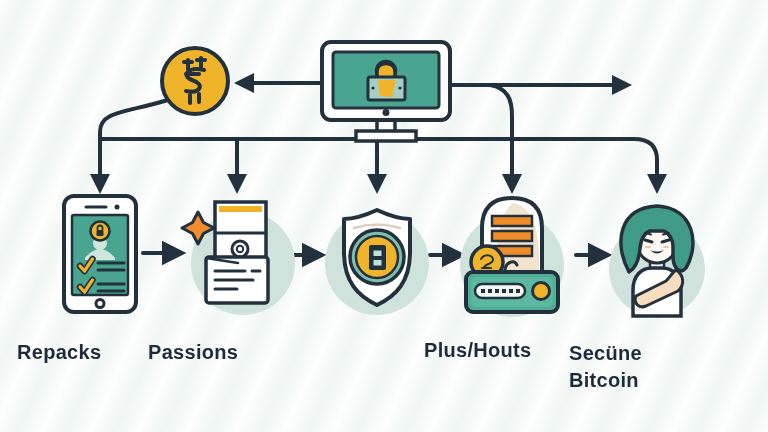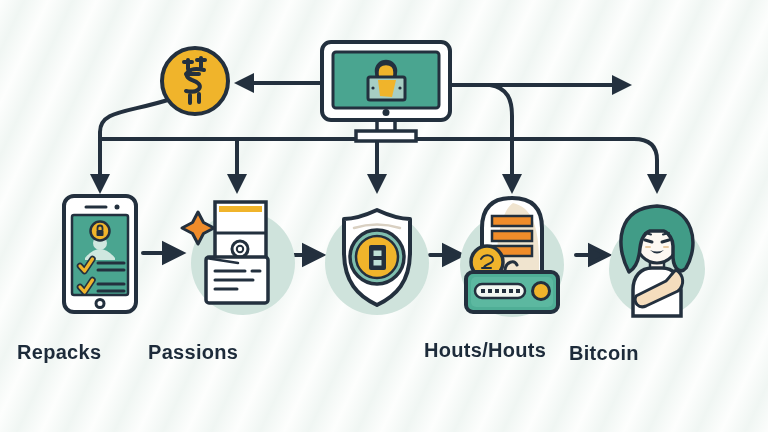--- a/index.html
+++ b/index.html
@@ -216,19 +216,20 @@
   </svg>
 
   <div class="step-label" style="left:17px;top:339px;">
     <span>Repacks</span>
   </div>
   <div class="step-label" style="left:148px;top:339px;">
     <span>Passions</span>
     <span></span>
   </div>
   <div class="step-label" style="left:424px;top:337px;">
-    <span>Houts/Houts</span>
+    <span>Plus/Houts</span>
     <span></span>
   </div>
   <div class="step-label" style="left:569px;top:340px;">
+    <span>Secüne</span>
     <span>Bitcoin</span>
   </div>
 </div>
 
 </body></html>

